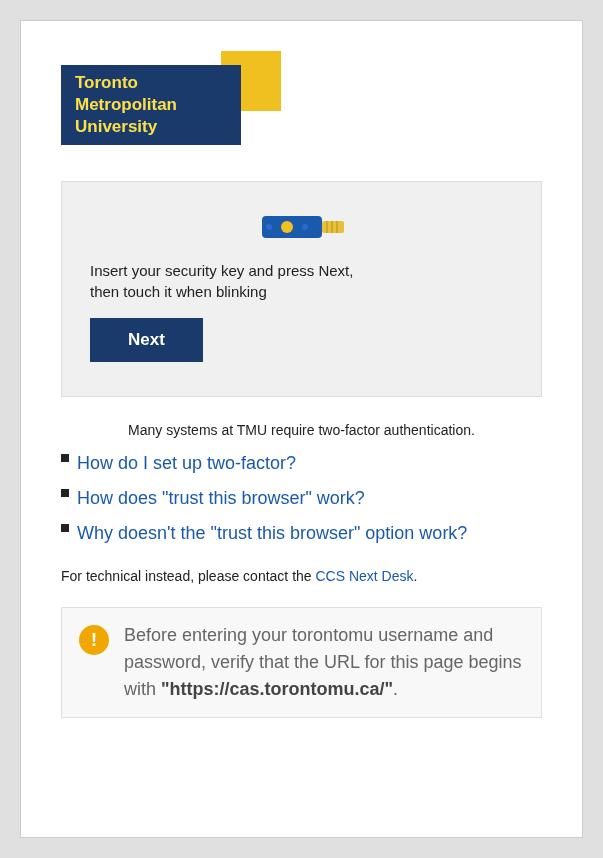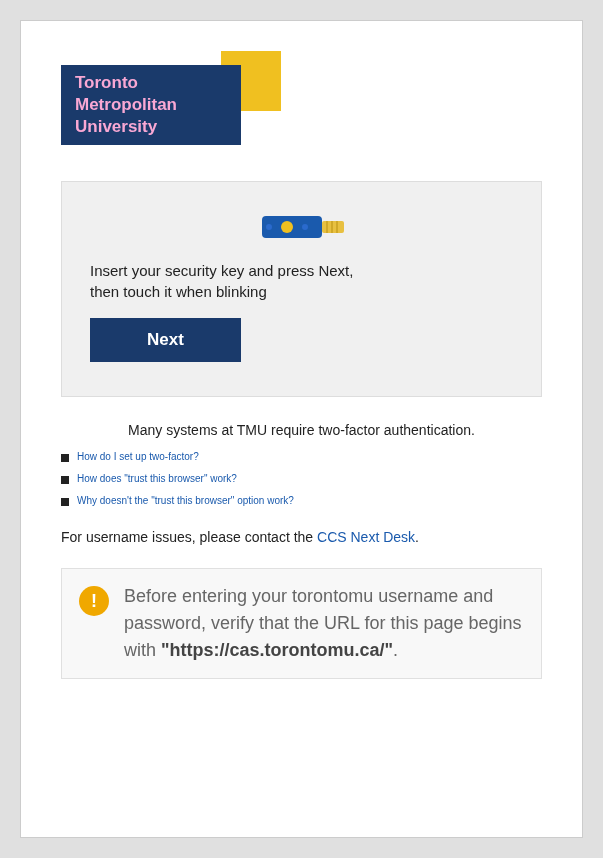--- a/index.html
+++ b/index.html
@@ -41,21 +41,21 @@
       width: 180px;
       height: 80px;
       background: #1a3a6b;
       display: flex;
       align-items: center;
       justify-content: flex-start;
       padding: 10px 14px;
       z-index: 1;
     }
     .logo-text {
-      color: #f9a8d4;
+      color: #fde047;
       font-size: 17px;
       font-weight: bold;
       line-height: 1.3;
     }
     
     .auth-box {
       background: #f0f0f0;
       border: 1px solid #dddddd;
       padding: 24px 28px 20px 28px;
       margin-bottom: 22px;
@@ -70,21 +70,21 @@
       font-size: 15px;
       font-weight: normal;
       color: #222222;
       margin-bottom: 16px;
       line-height: 1.4;
     }
     .next-button {
       background: #1a3a6b;
       color: #ffffff;
       border: none;
-      padding: 12px 57px;
+      padding: 12px 38px;
       font-size: 17px;
       font-weight: bold;
       cursor: pointer;
       margin-bottom: 14px;
       display: inline-block;
     }
     .verification-link {
       color: #1a5aad;
       font-size: 14px;
       text-decoration: none;
@@ -137,21 +137,21 @@
     }
     .info-list {
       list-style: none;
       margin: 8px 0 14px 0;
       padding: 0;
     }
     .info-list li {
       display: flex;
       align-items: flex-start;
       margin-bottom: 6px;
-      font-size: 10px;
+      font-size: 18px;
     }
     .bullet-square {
       width: 8px;
       height: 8px;
       background: #222;
       margin-right: 8px;
       margin-top: 5px;
       flex-shrink: 0;
     }
     .info-link {
@@ -246,21 +246,21 @@
         <a class="info-link">How does "trust this browser" work?</a>
       </li>
       <li>
         <span class="bullet-square"></span>
         <a class="info-link">Why doesn't the "trust this browser" option work?</a>
       </li>
     </ul>
   </div>
 
   <div class="technical-text">
-    <span>For username issues, please contact the </span><a class="info-link">CCS Next Desk</a><span>.</span>
+    <span>For technical instead, please contact the </span><a class="info-link">CCS Next Desk</a><span>.</span>
   </div>
 
   <div class="warning-section">
     <svg class="warning-icon" viewBox="0 0 32 32">
       <circle cx="16" cy="16" r="15" fill="#f0a800"></circle>
       <text x="16" y="22" text-anchor="middle" font-size="18" font-weight="bold" fill="#ffffff">!</text>
     </svg>
     <div class="warning-text">
       <span>Before entering your torontomu username and password, verify that the URL for this page begins with </span><strong>"https://cas.torontomu.ca/"</strong><span>.</span>
     </div>

